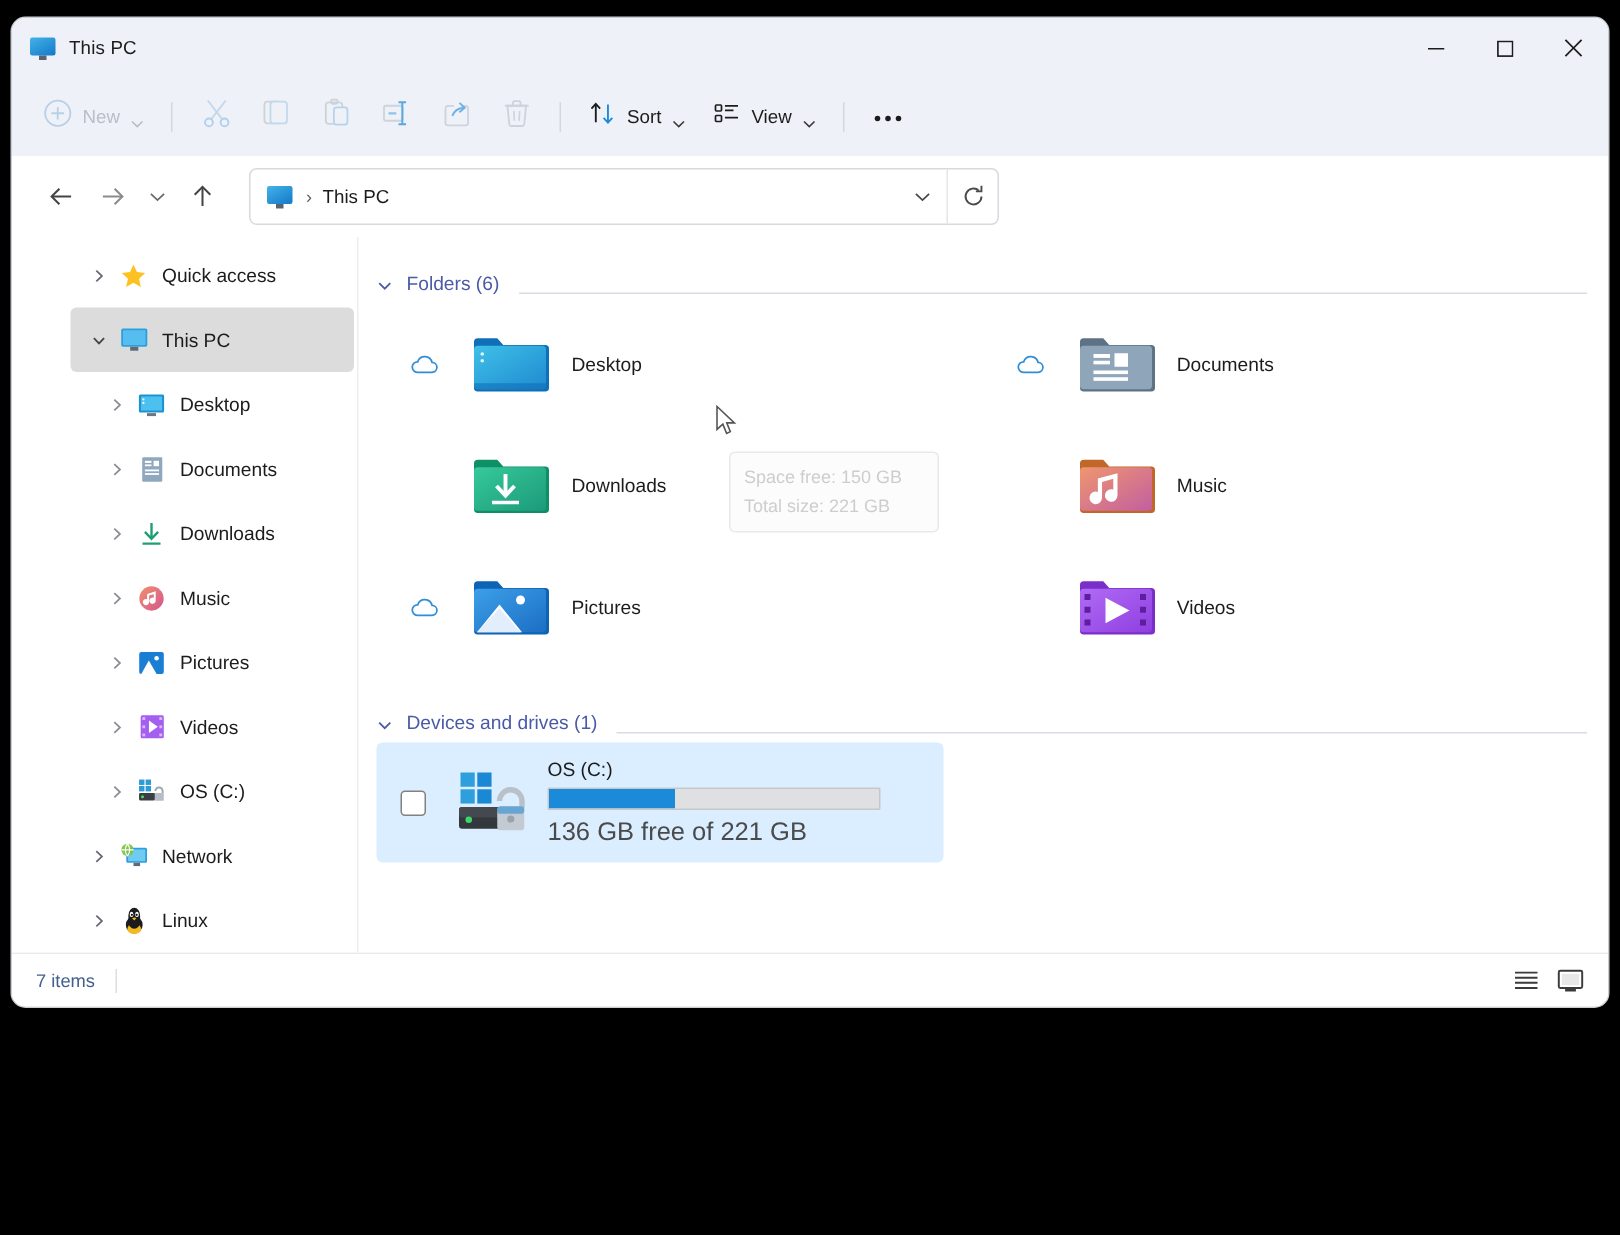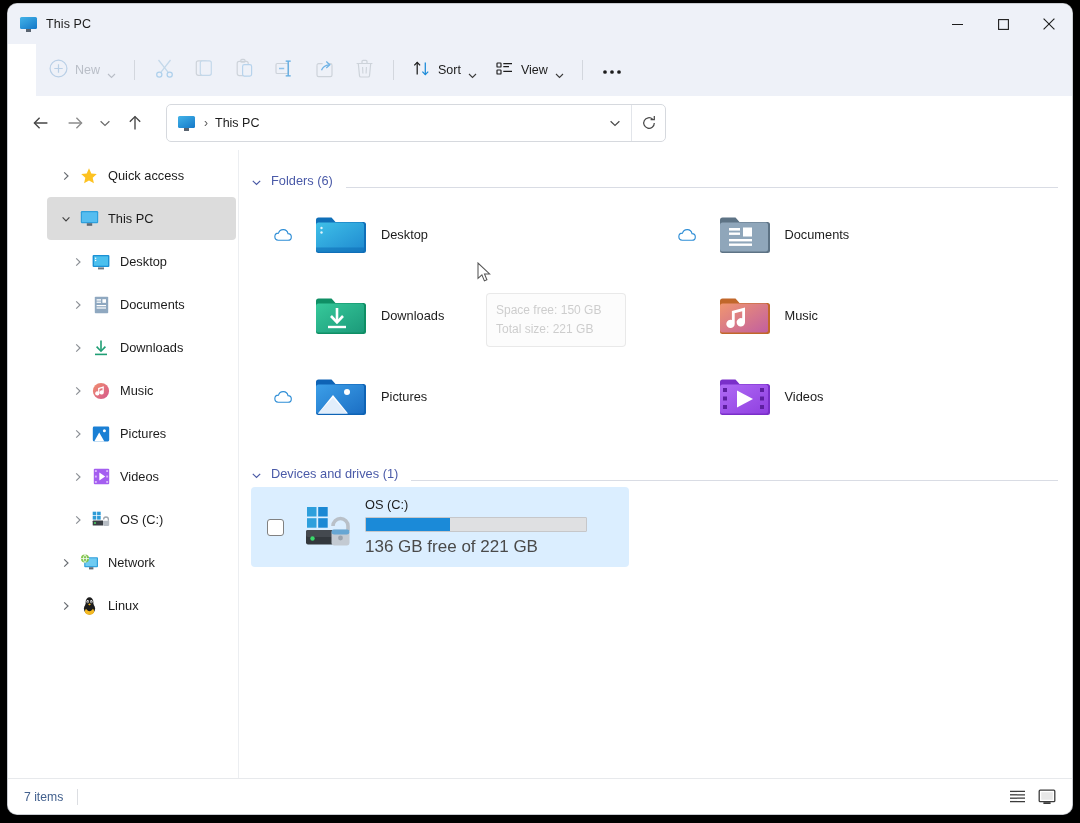--- a/index.html
+++ b/index.html
@@ -4,22 +4,22 @@
 <style>
   * { box-sizing: border-box; margin: 0; padding: 0; }
   html, body {
     width: 1080px; height: 823px;
     background: #000000;
     font-family: "Liberation Sans", sans-serif;
     overflow: hidden;
   }
   .window {
     position: absolute;
-    left: 8px; top: 4px;
-    width: 1064px; height: 810px;
+    left: 8px; top: 12px;
+    width: 1064px; height: 659px;
     background: #ffffff;
     border-radius: 9px;
     overflow: hidden;
     display: flex;
     flex-direction: column;
     box-shadow: 0 0 0 1px #c9ccd1;
   }
 
   
   .titlebar {
@@ -50,24 +50,23 @@
     cursor: default;
   }
   .wc svg { display: block; }
 
   
   .toolbar {
     height: 52px;
     background: #eef1f8;
     display: flex;
     align-items: center;
-    padding: 0 4px;
+    padding: 0 12px;
     flex: 0 0 52px;
     gap: 0;
-    margin-left: 28px;
   }
   .tb-btn {
     height: 34px;
     display: flex; align-items: center; justify-content: center;
     gap: 7px;
     border-radius: 5px;
     padding: 0 9px;
     cursor: default;
     color: #b9bec7;
   }

